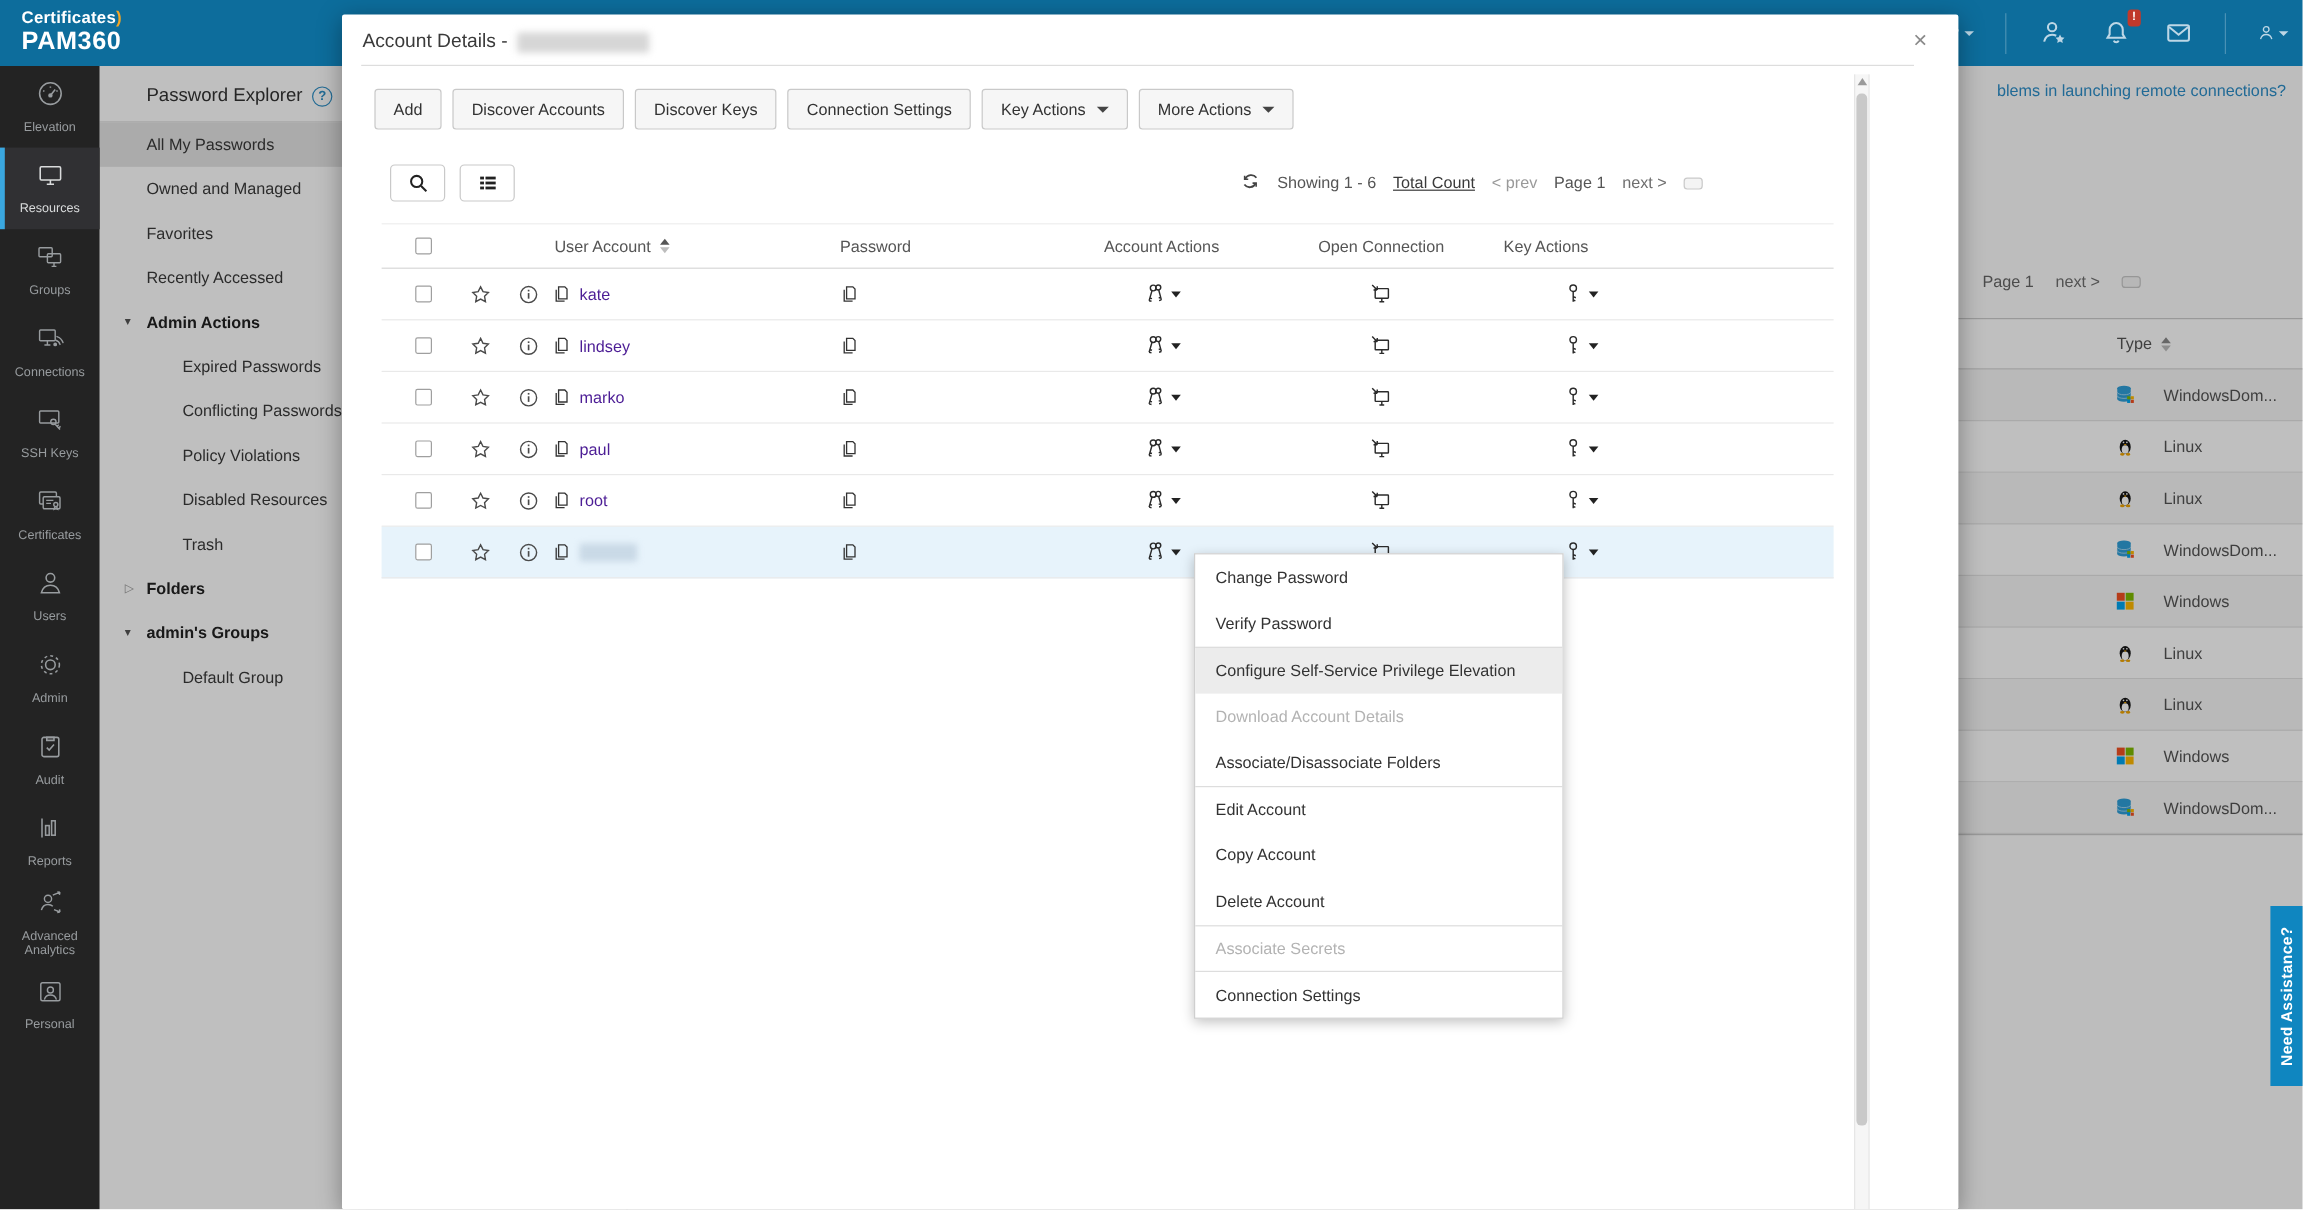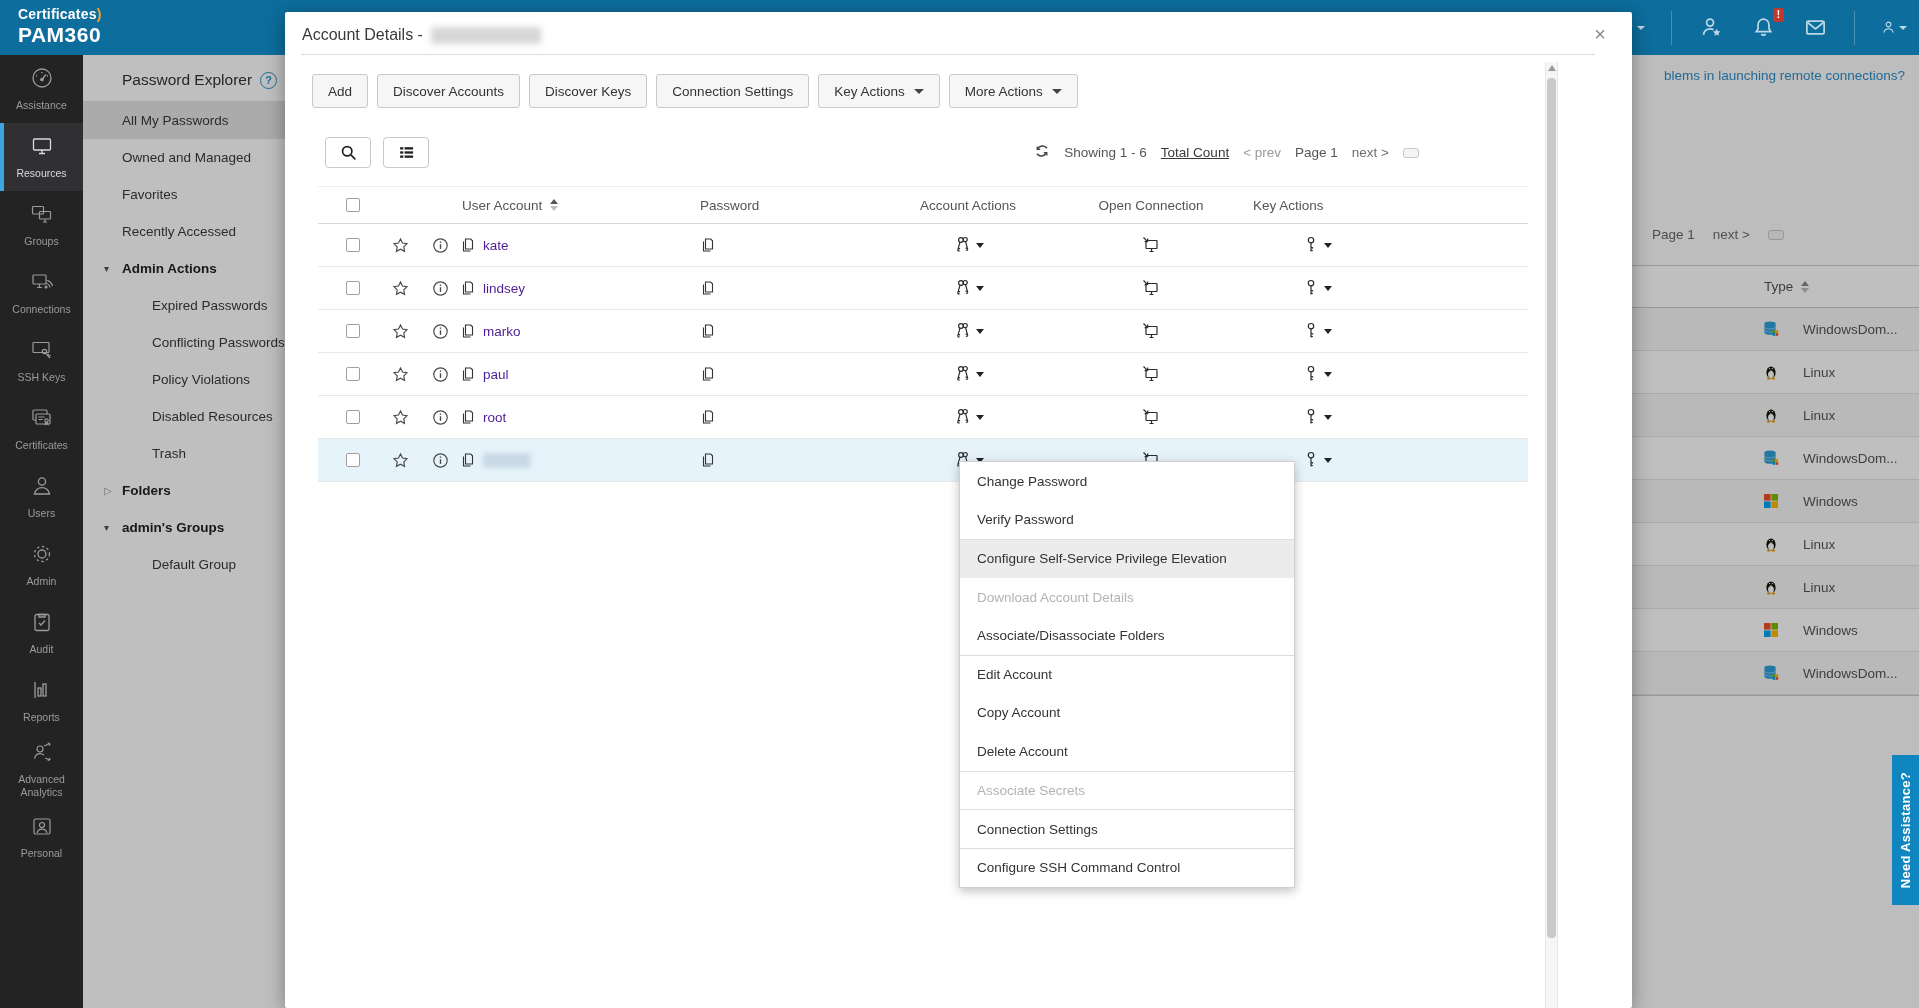--- a/index.html
+++ b/index.html
@@ -118,21 +118,21 @@
   .act-ic { color:#2b2b2b; cursor:pointer; display:inline-flex; align-items:center; gap:3px; }
   .act-ic svg { width:20px; height:20px; }
   .mini-caret { width:0; height:0; border-left:4.5px solid transparent; border-right:4.5px solid transparent; border-top:5px solid #222; }
 
   
   .m-scroll { position:absolute; left:1260px; top:50px; width:13px; height:946px; background:#f6f6f6; border-left:1px solid #e6e6e6; border-right:1px solid #e6e6e6; }
   .m-scroll .arr { position:absolute; top:3px; left:2px; width:0; height:0; border-left:4px solid transparent; border-right:4px solid transparent; border-bottom:6px solid #9a9a9a; }
   .m-scroll .thumb { position:absolute; left:1px; top:16px; width:9px; height:860px; background:#c9c9c9; border-radius:4px; }
 
   
-  .ctx-menu { position:absolute; left:959px; top:461px; width:336px; background:#fff; border:1px solid #cfcfcf;
+  .ctx-menu { position:absolute; left:995px; top:461px; width:308px; background:#fff; border:1px solid #cfcfcf;
               box-shadow:0 3px 10px rgba(0,0,0,.25); z-index:20; }
   .menu-item { height:38.6px; display:flex; align-items:center; padding-left:17px; font-size:13.5px; color:#333; cursor:pointer; }
   .menu-item.divider { border-top:1px solid #ddd; }
   .menu-item.disabled { color:#b3b3b3; cursor:default; }
   .menu-item.highlighted { background:#ececec; }
 </style>
 </head>
 <body>
 
 <div class="app">
@@ -394,21 +394,21 @@
 
   <div class="sidebar">
 
   <div class="side-item">
         <span class="sicon"><svg viewBox="0 0 24 24" fill="none" stroke="currentColor" stroke-width="1.3">
             <circle cx="12" cy="12" r="9"></circle>
             <path d="M12 13.5L16 8.5"></path>
             <circle cx="12" cy="13.5" r="1.2" fill="currentColor"></circle>
             <path d="M6 9.5l1 .6M18 9.5l-1 .6M12 6v1.2"></path>
           </svg></span>
-        <span class="slabel">Assistance</span>
+        <span class="slabel">Elevation</span>
       </div>
       <div class="side-item active">
         <span class="sicon"><svg viewBox="0 0 24 24" fill="none" stroke="currentColor" stroke-width="1.3">
             <rect x="3.5" y="5" width="17" height="11" rx="1"></rect>
             <path d="M9 19.5h6M12 16v3.5"></path>
           </svg></span>
         <span class="slabel">Resources</span>
       </div>
       <div class="side-item">
         <span class="sicon"><svg viewBox="0 0 24 24" fill="none" stroke="currentColor" stroke-width="1.2">
@@ -1012,18 +1012,15 @@
       </div>
       <div class="menu-item">
         <span>Delete Account</span>
       </div>
       <div class="menu-item disabled divider">
         <span>Associate Secrets</span>
       </div>
       <div class="menu-item divider">
         <span>Connection Settings</span>
       </div>
-      <div class="menu-item divider">
-        <span>Configure SSH Command Control</span>
-      </div>
     </div>
 
 </div>
 
 </body></html>

